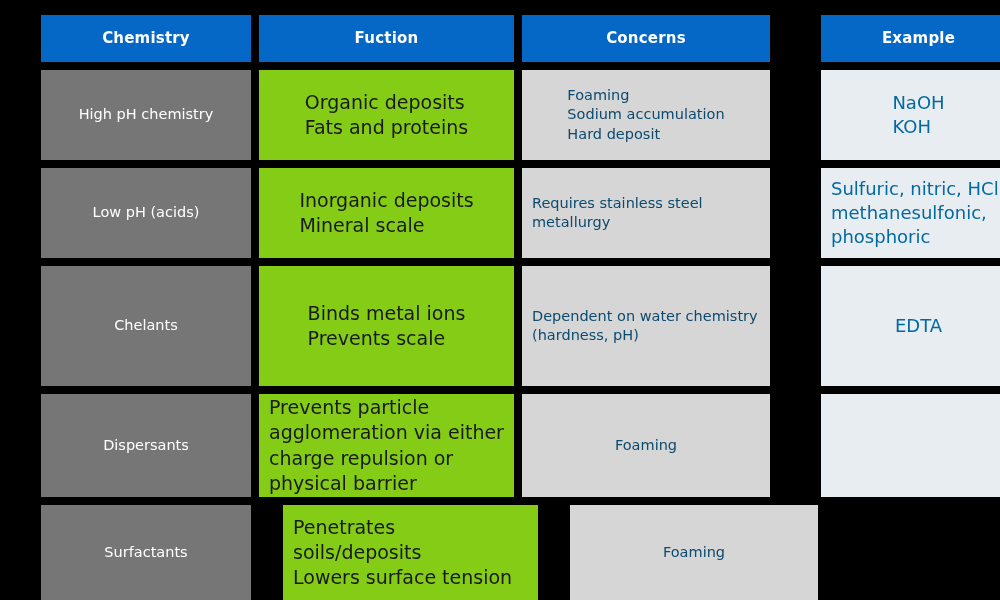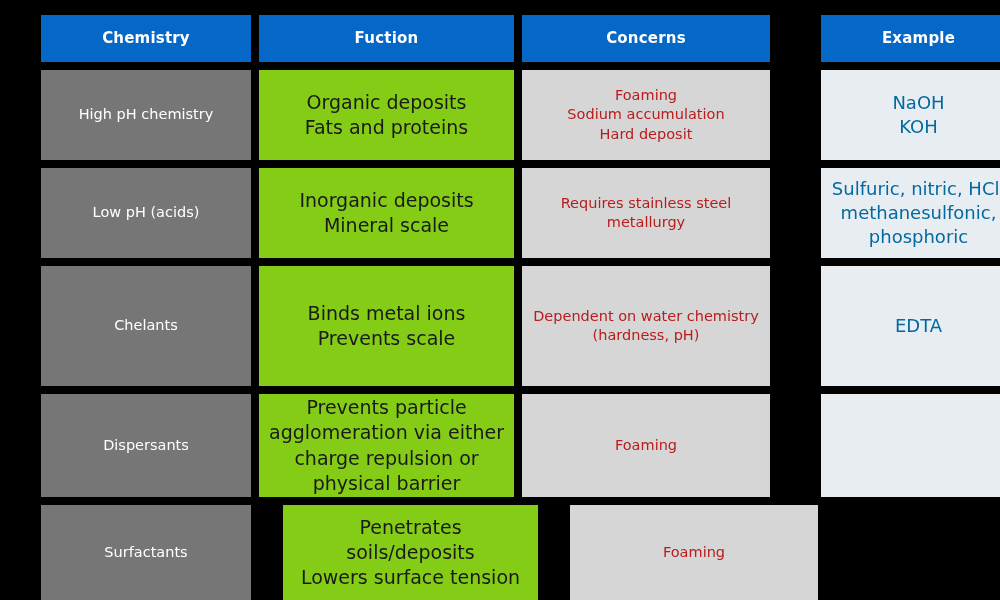--- a/index.html
+++ b/index.html
@@ -34,21 +34,20 @@
     display: flex;
     flex-direction: row;
     gap: 8px;
     width: 100%;
   }
 
   .cell {
     display: flex;
     align-items: center;
     justify-content: center;
-    text-align: center;
     box-sizing: border-box;
     padding: 4px 10px;
     line-height: 1.32;
     white-space: pre-line;
   }
 
   
   .col-0 { width: 210px; flex: 0 0 210px; }
   .col-1 { width: 255px; flex: 0 0 255px; }
   .col-2 { width: 248px; flex: 0 0 248px; }
@@ -67,21 +66,21 @@
   
   .row-h-1 { height: 90px;  flex: 0 0 90px; }
   .row-h-2 { height: 90px;  flex: 0 0 90px; }
   .row-h-3 { height: 120px; flex: 0 0 120px; border-radius: 8px; }
   .row-h-4 { height: 103px; flex: 0 0 103px; }
   .row-h-5 { height: 95px;  flex: 0 0 95px; gap: 32px; }
 
   
   .body-col-0 { background: #767676; color: #ffffff; font-size: 14.5px; }
   .body-col-1 { background: #84cc16; color: #1a1a1a; font-size: 19px; }
-  .body-col-2 { background: #d6d6d6; color: #b91c1c; font-size: 14.5px; }
+  .body-col-2 { background: #d6d6d6; color: #0c4a6e; font-size: 14.5px; }
   .body-col-3 { background: #e8edf2; color: #0369a1; font-size: 18px; }
 </style>
 </head>
 <body>
 
 <div id="table-wrap">
   <div class="table">
 
     <div class="row header-row">
       <div class="cell header-cell col-0">Chemistry</div>

